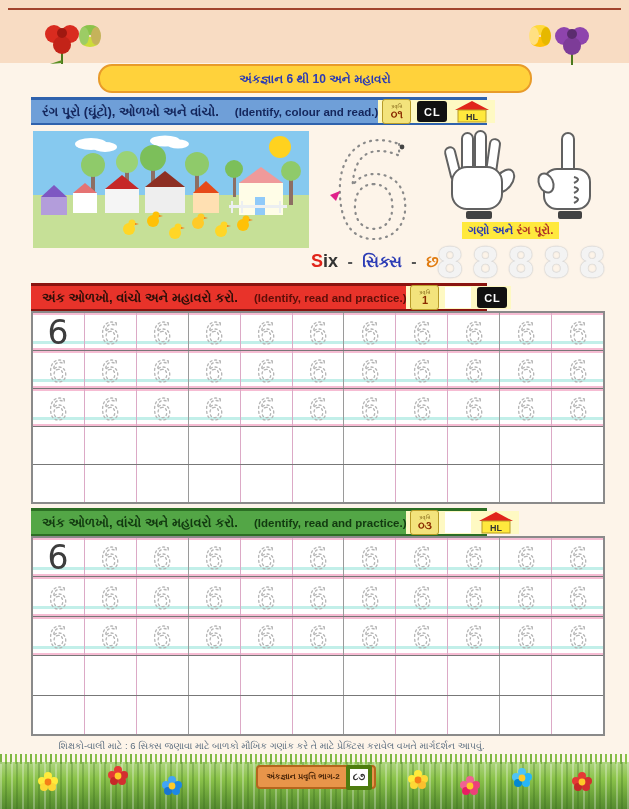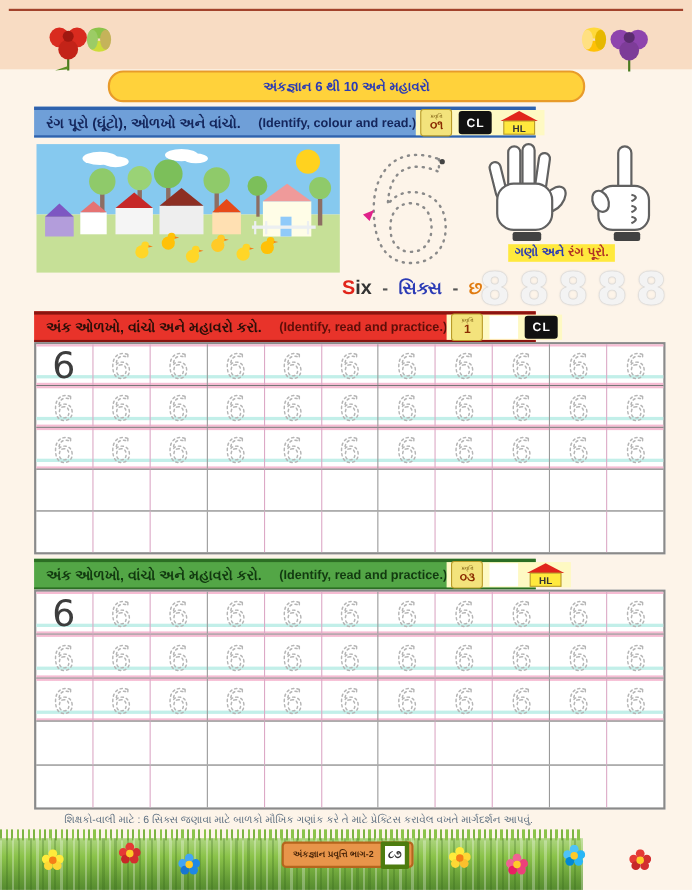--- a/index.html
+++ b/index.html
@@ -68,21 +68,21 @@
   .grid-row:last-child{border-bottom:none;}
   .grid-row.dotted{background-image:linear-gradient(#f6bcd3,#f6bcd3),linear-gradient(#c2efe9,#c2efe9),linear-gradient(#f6bcd3,#f6bcd3);
     background-size:100% 2px,100% 3px,100% 2px;background-position:0 0,0 82%,0 100%;background-repeat:no-repeat;}
   .grid-cell{flex:1;border-right:1px solid #dca9c6;display:flex;align-items:center;justify-content:center;}
   .grid-cell:nth-child(3n){border-right-color:#9a9a9a;}
   .grid-cell:last-child{border-right:none;}
   .grid-cell svg{display:block;}
 
   
   .note{position:absolute;left:0;top:740px;width:543px;text-align:center;font-size:9.5px;color:#5d6f80;}
-  .footer{position:absolute;left:0;top:762px;width:530px;height:47px;
+  .footer{position:absolute;left:0;top:762px;width:629px;height:47px;
     background:linear-gradient(to bottom,#aed581 0%,#8bc34a 35%,#689f38 75%,#558b2f 100%);}
   .blades{position:absolute;left:0;top:0;width:100%;height:100%;
     background:repeating-linear-gradient(90deg,rgba(255,255,255,.28) 0 2px,rgba(0,0,0,0) 2px 5px,rgba(46,95,22,.25) 5px 7px,rgba(0,0,0,0) 7px 11px);}
   .blade-top{position:absolute;left:0;top:-8px;width:100%;height:10px;
     background:repeating-linear-gradient(90deg,#7cb342 0 2px,rgba(0,0,0,0) 2px 5px,#8bc34a 5px 7px,rgba(0,0,0,0) 7px 10px);}
   .f-flower{position:absolute;width:20px;height:20px;}
   .footer-badge{position:absolute;left:256px;top:3px;width:120px;height:24px;background:#e8954a;
     border:2px solid #b5651d;border-radius:4px;display:flex;align-items:center;box-sizing:border-box;padding:0 2px;}
   .footer-badge .txt{flex:1;font-size:8px;font-weight:bold;color:#4a2508;text-align:center;}
   .footer-badge .pg{width:18px;height:17px;background:#ffffff;border:4px solid #4d7c0f;border-radius:2px;

